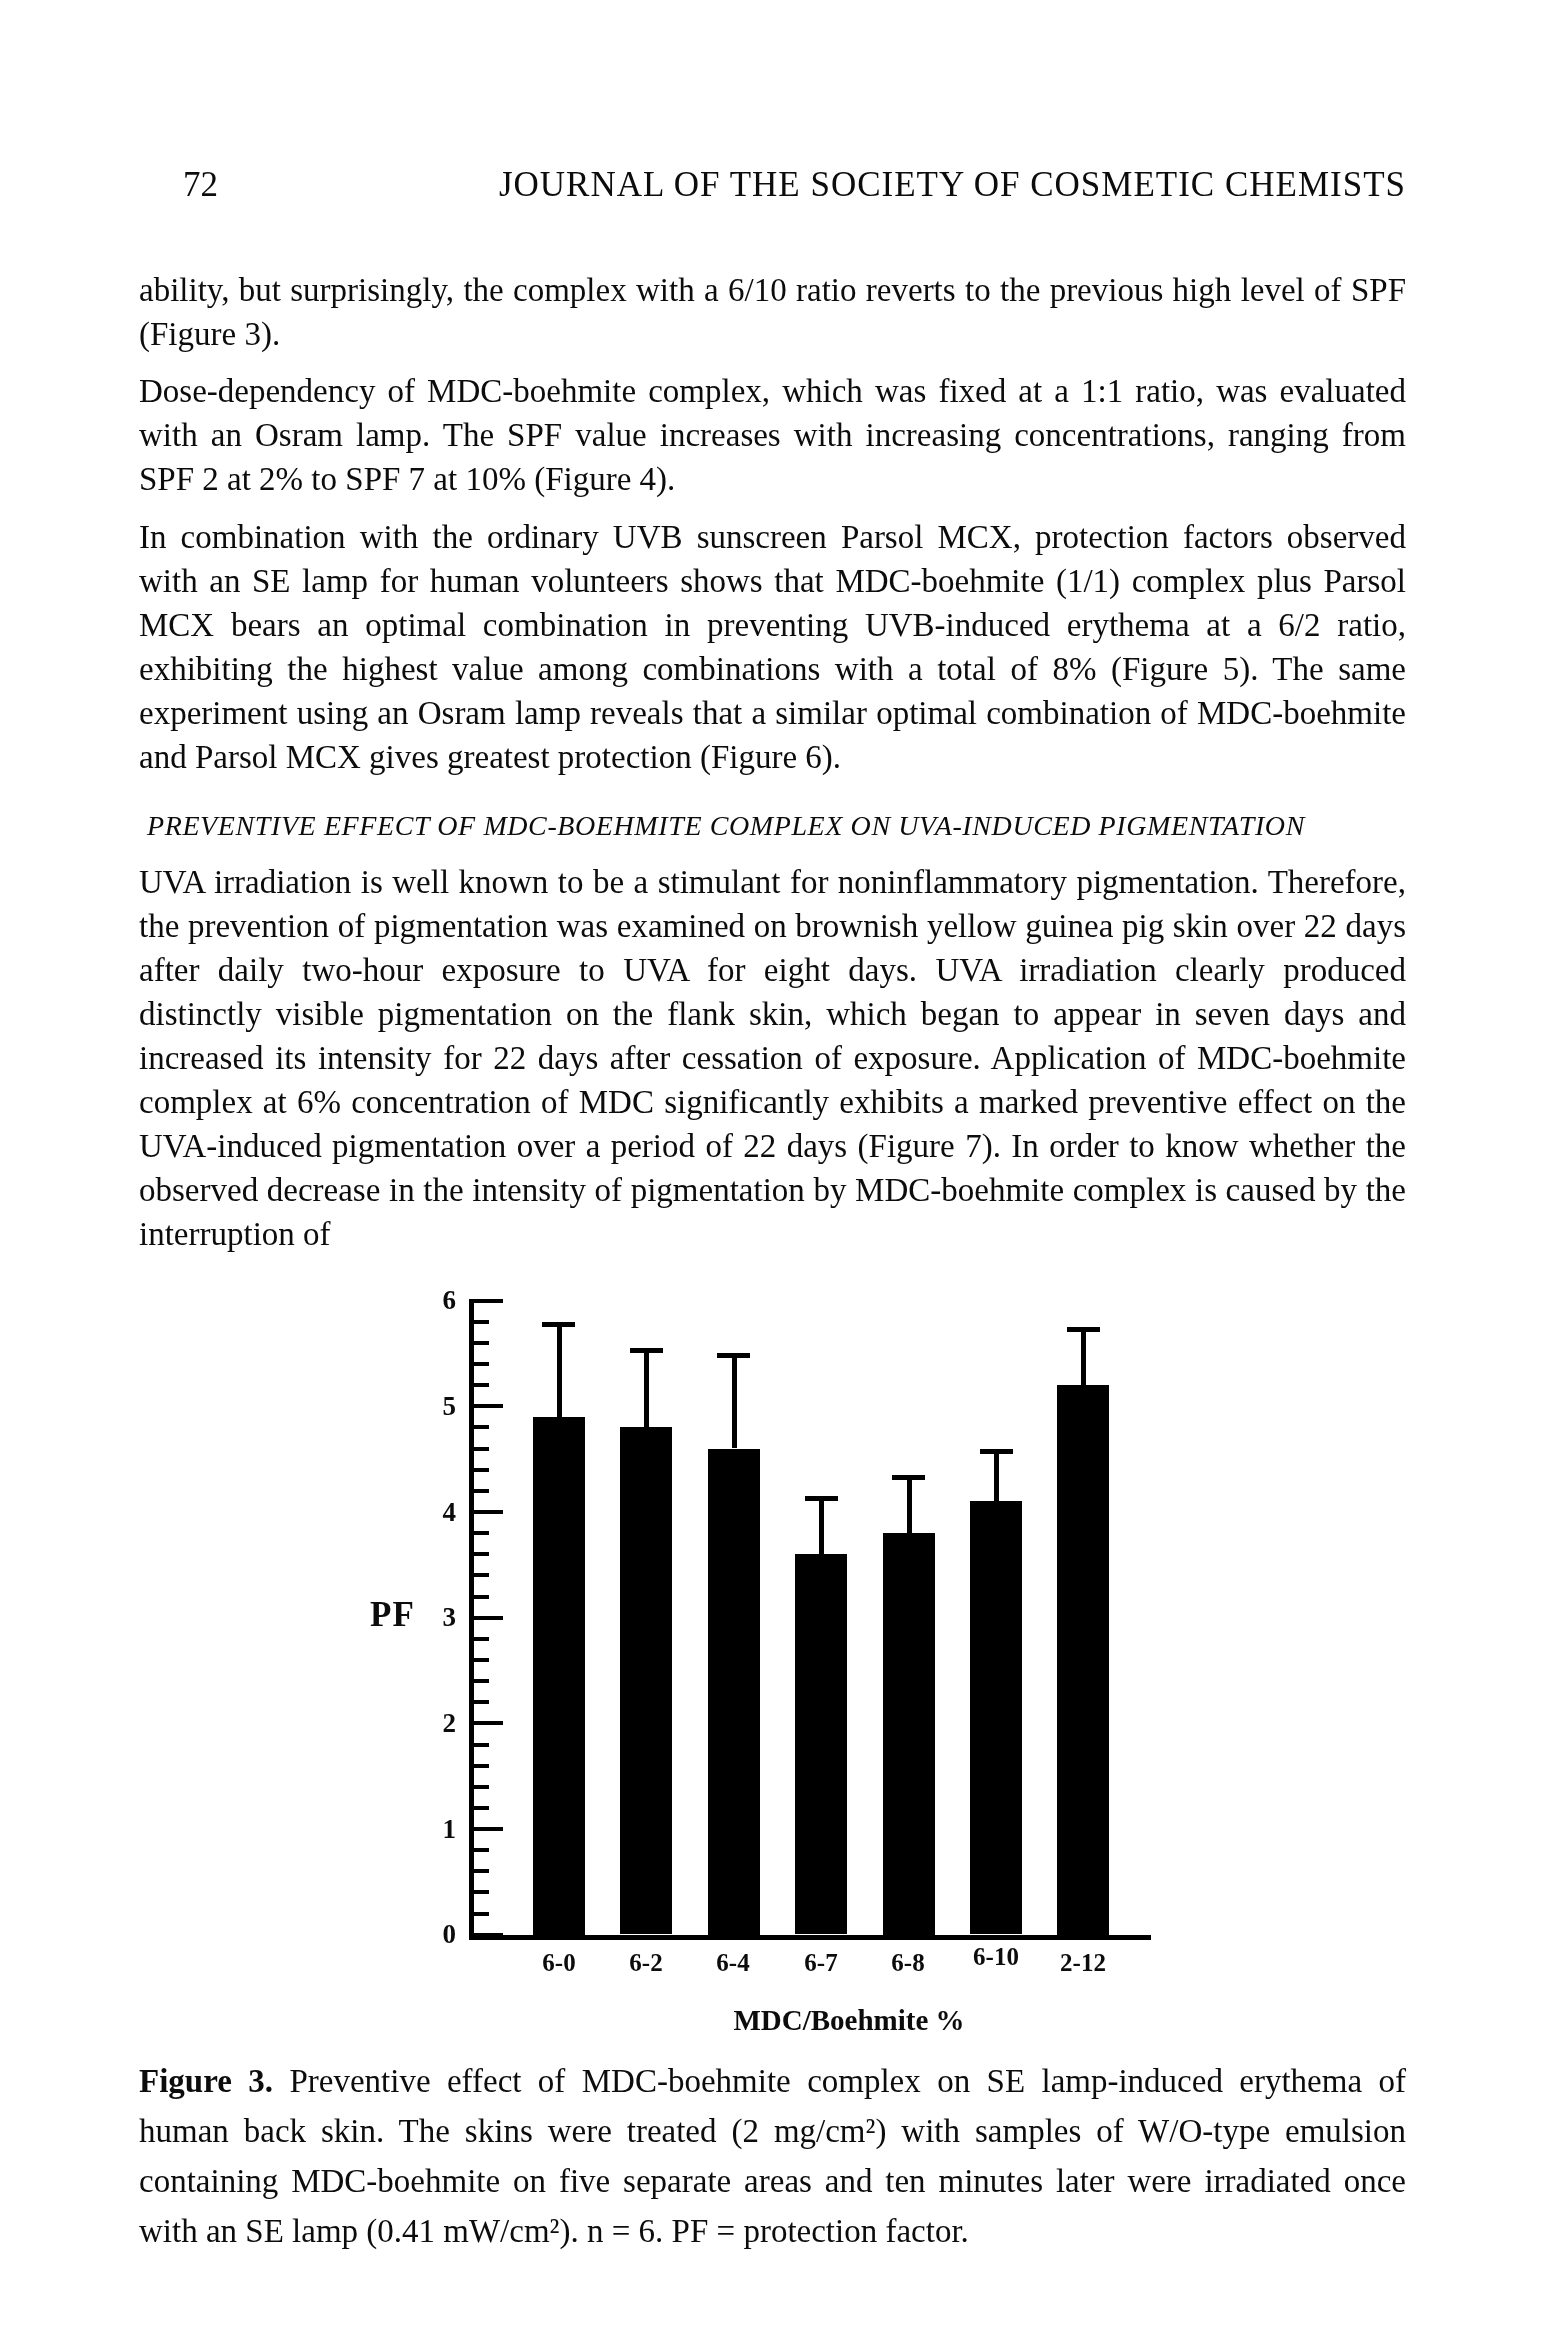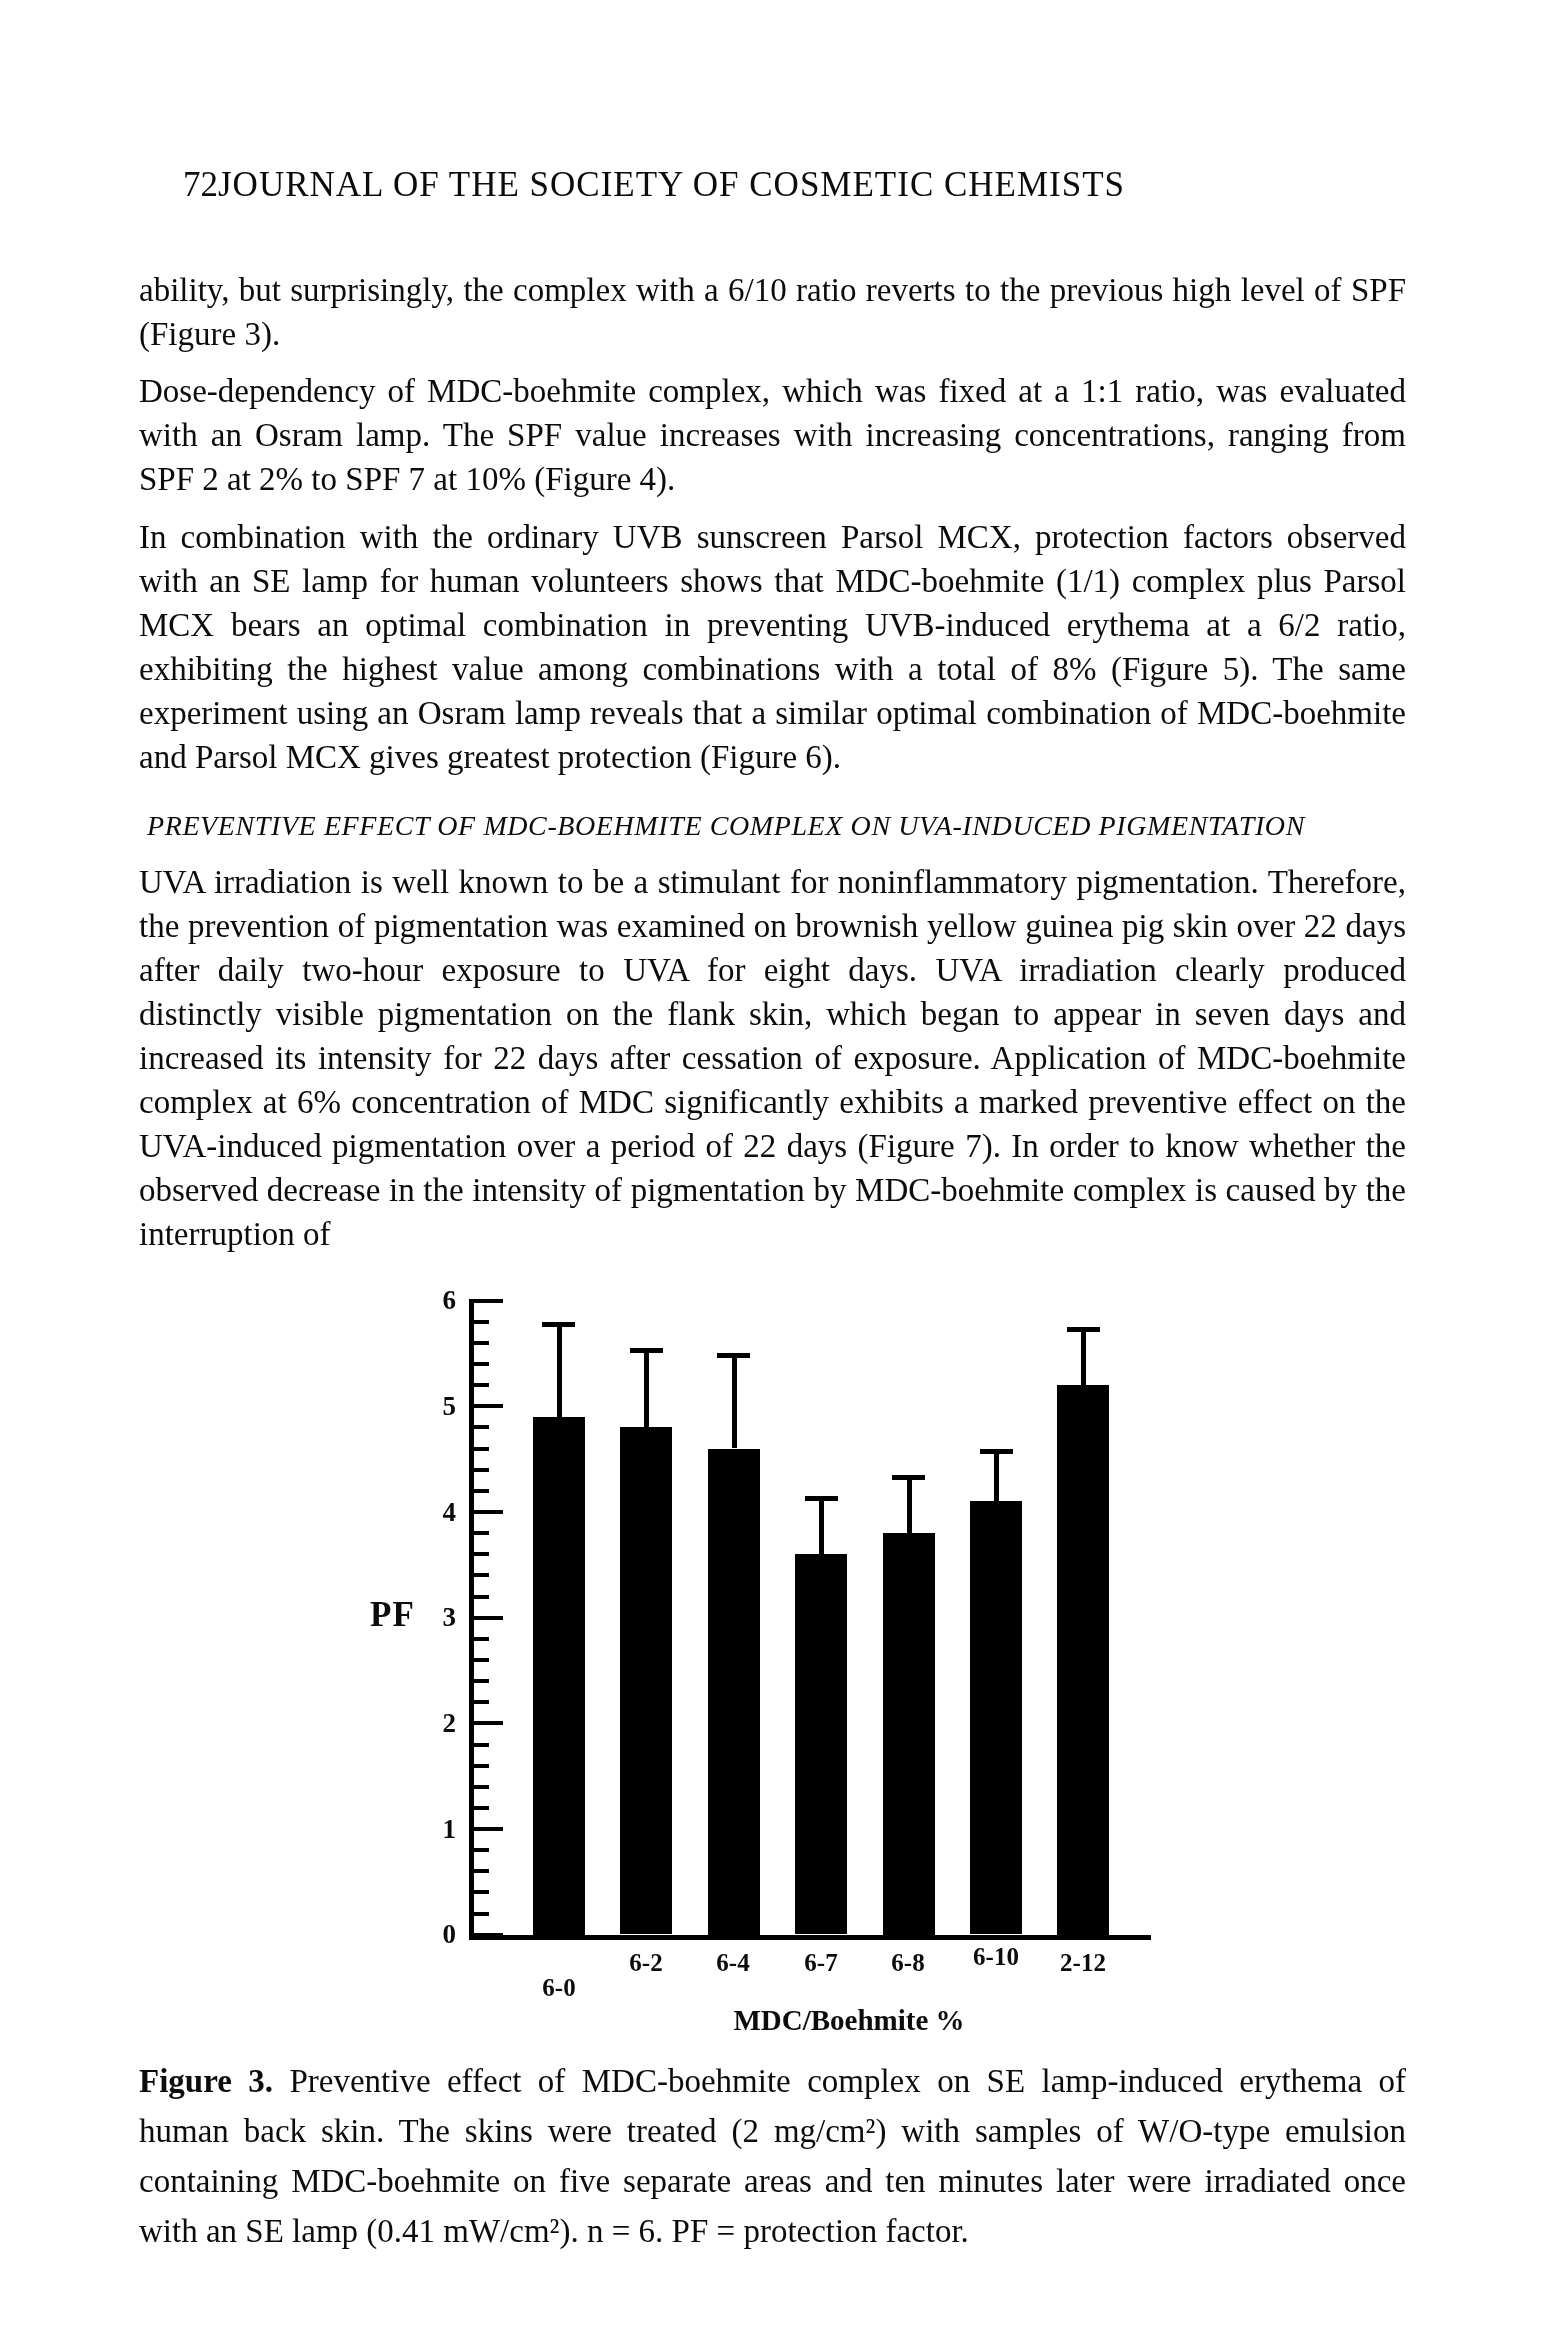--- a/index.html
+++ b/index.html
@@ -17,21 +17,21 @@
   }
   .page-header {
     display: flex;
     align-items: baseline;
     font-size: 35px;
     line-height: 40px;
   }
   .page-number { flex: 0 0 auto; margin-left: 44px; }
   .journal-title {
     flex: 1 1 auto;
-    text-align: left;
+    text-align: right;
     letter-spacing: 1px;
   }
   p.body-para {
     margin: 0 0 13.4px 0;
     font-size: 33px;
     line-height: 44px;
     text-align: justify;
   }
   p.first-para { margin-top: 63px; }
   h2.section-heading {
@@ -141,21 +141,21 @@
         <div class="tick" style="left: 335px; top: 92px; width: 15.4px; height: 3.8px;"></div>
         <div class="tick" style="left: 335px; top: 71px; width: 15.4px; height: 3.8px;"></div>
         <div class="tick" style="left: 335px; top: 50px; width: 15.4px; height: 3.8px;"></div>
         <div class="tick" style="left: 335px; top: 29px; width: 15.4px; height: 3.8px;"></div>
         <div class="tick" style="left: 335px; top: 7.7px; width: 29px; height: 3.8px;"></div>
         <div class="tick-label" style="left: 259px; top: -5.8px;">6</div>
         <div class="y-axis-title" style="left: 231px; top: 304px;">PF</div>
         <div class="bar" style="left: 394px; top: 126px; width: 52px; height: 518px; background: rgb(0, 0, 0);"></div>
         <div class="err-stem" style="left: 418px; top: 31px; width: 4.8px; height: 95px;"></div>
         <div class="err-cap" style="left: 403px; top: 31px; width: 33px; height: 4.8px;"></div>
-        <div class="cat-label" style="left: 377px; top: 657px; margin-top: 25px;">6-0</div>
+        <div class="cat-label" style="left: 377px; top: 657px;">6-0</div>
         <div class="bar" style="left: 481px; top: 136px; width: 52px; height: 507px; background: rgb(0, 0, 0);"></div>
         <div class="err-stem" style="left: 505px; top: 57px; width: 4.8px; height: 79px;"></div>
         <div class="err-cap" style="left: 491px; top: 57px; width: 33px; height: 4.8px;"></div>
         <div class="cat-label" style="left: 464px; top: 657px;">6-2</div>
         <div class="bar" style="left: 569px; top: 158px; width: 52px; height: 486px; background: rgb(0, 0, 0);"></div>
         <div class="err-stem" style="left: 593px; top: 62px; width: 4.8px; height: 95px;"></div>
         <div class="err-cap" style="left: 578px; top: 62px; width: 33px; height: 4.8px;"></div>
         <div class="cat-label" style="left: 551px; top: 657px;">6-4</div>
         <div class="bar" style="left: 656px; top: 263px; width: 52px; height: 380px; background: rgb(0, 0, 0);"></div>
         <div class="err-stem" style="left: 680px; top: 205px; width: 4.8px; height: 58px;"></div>

